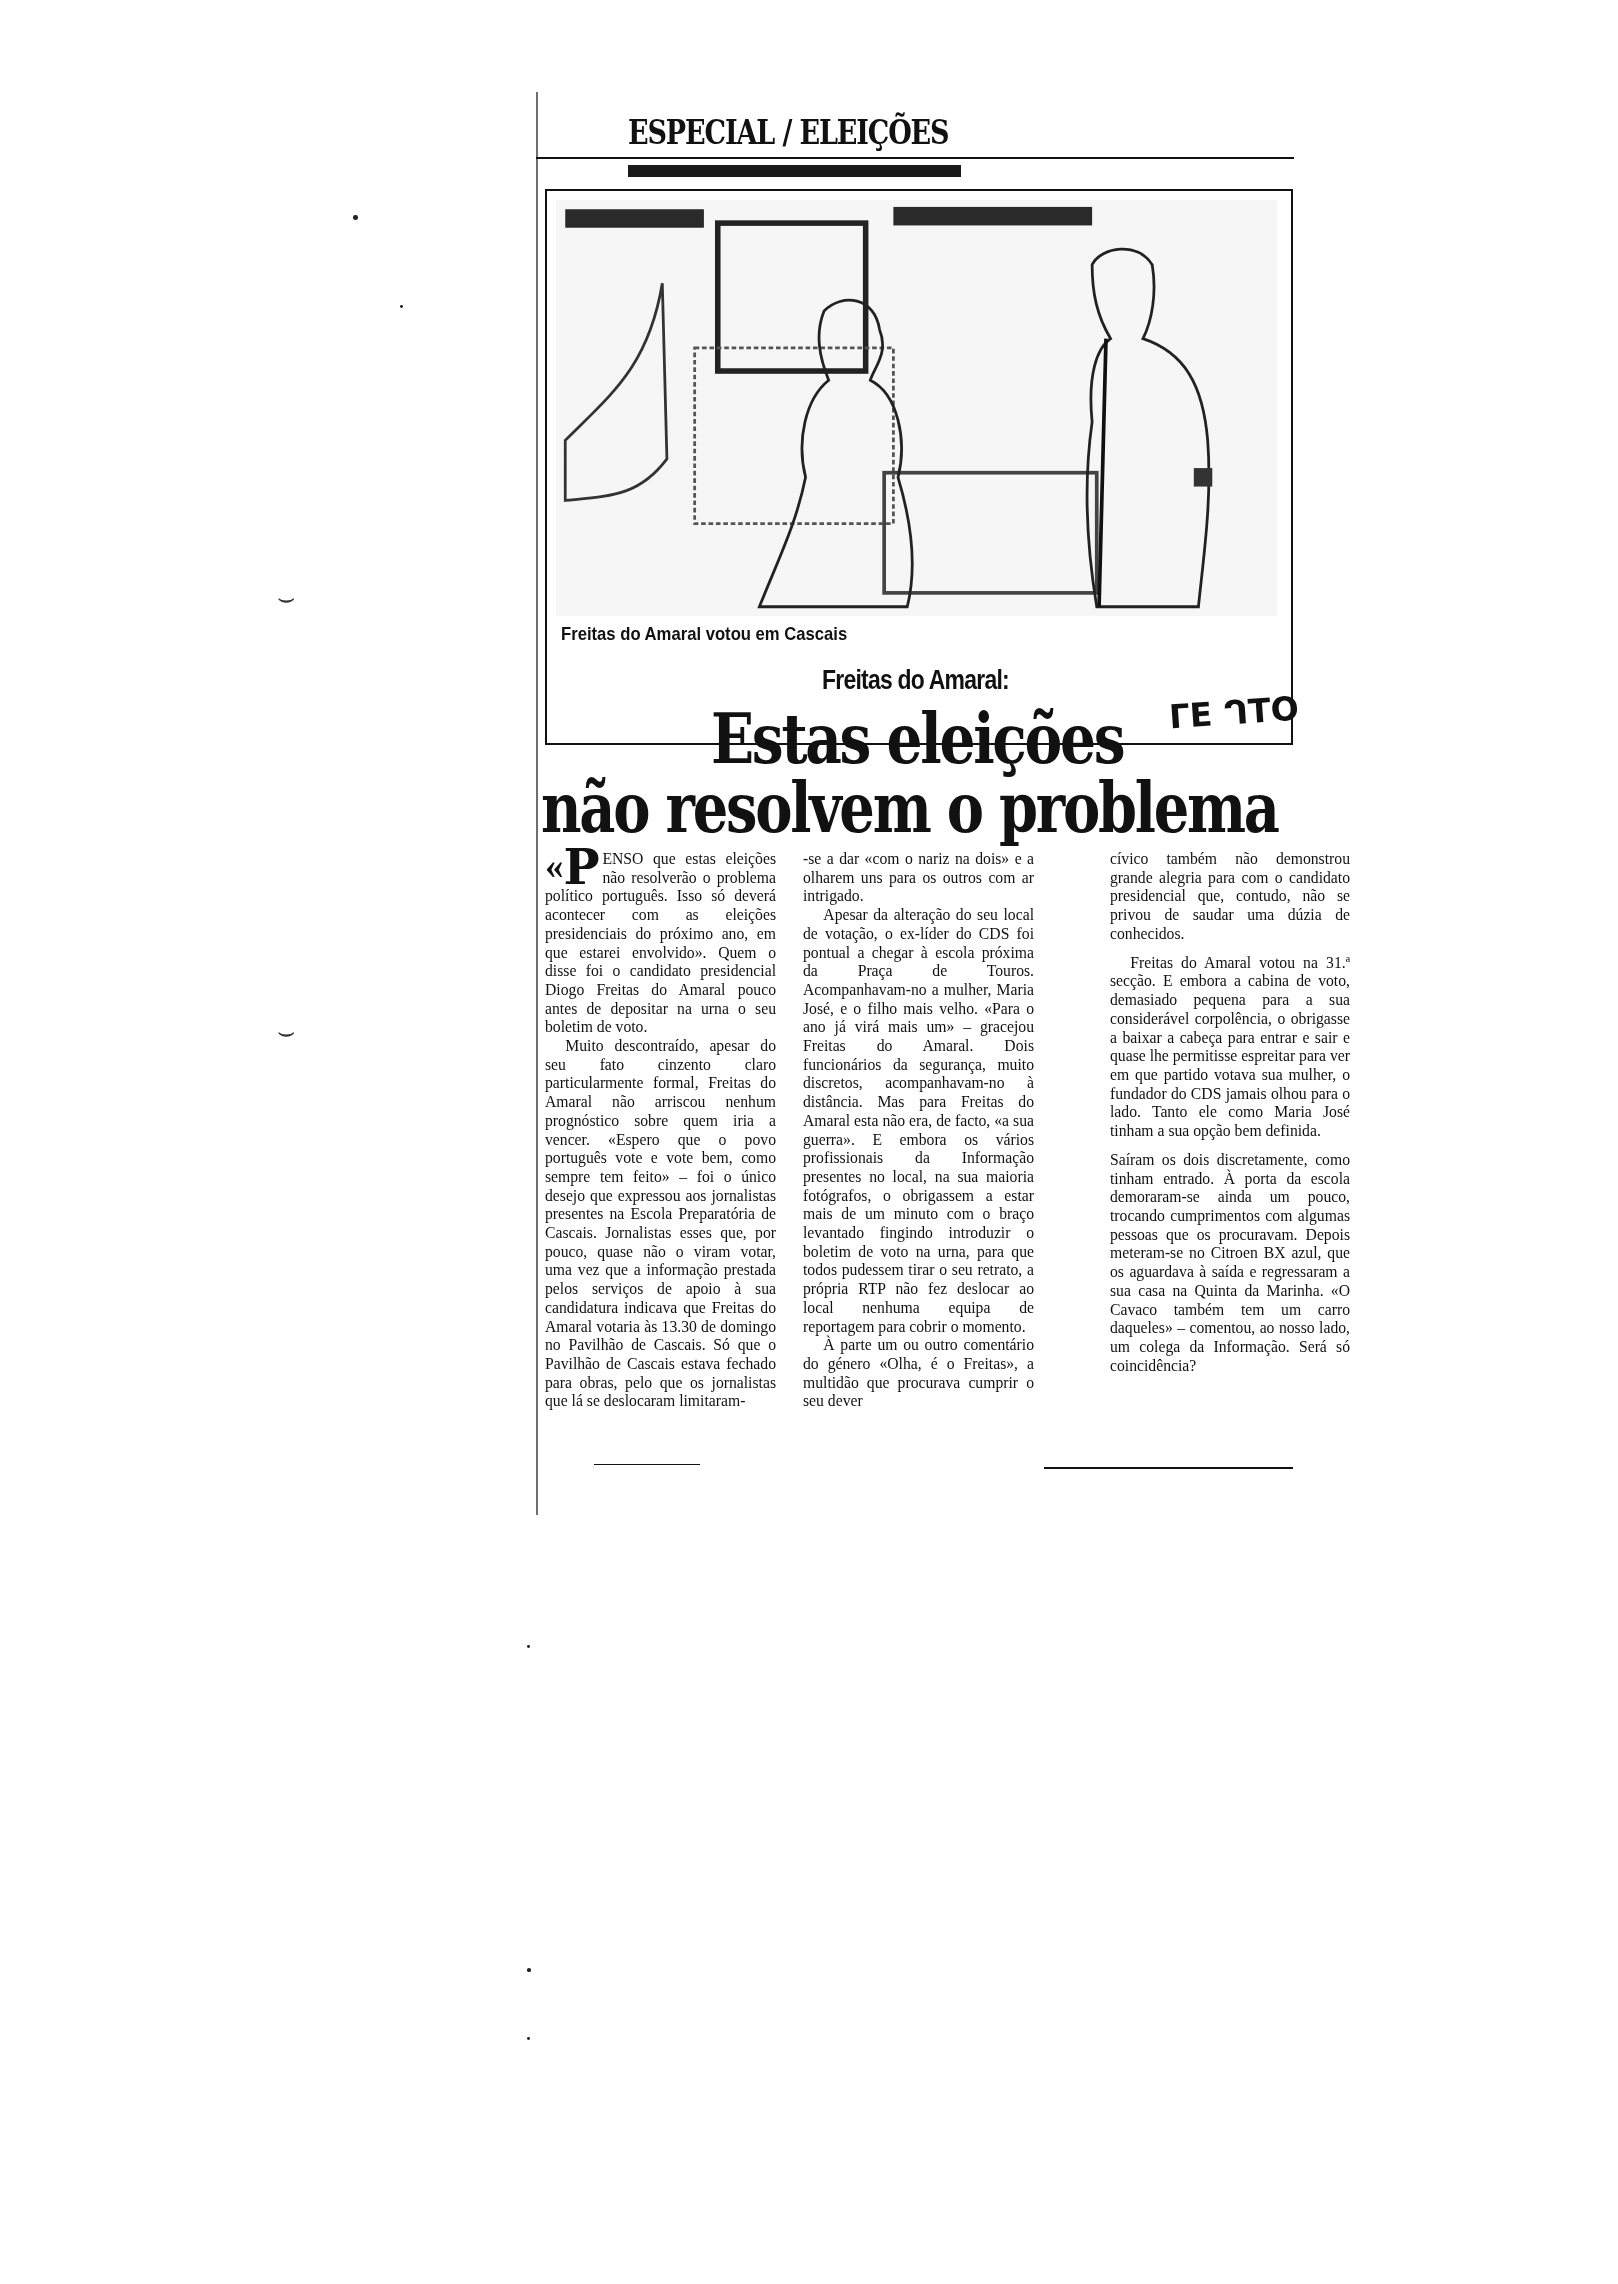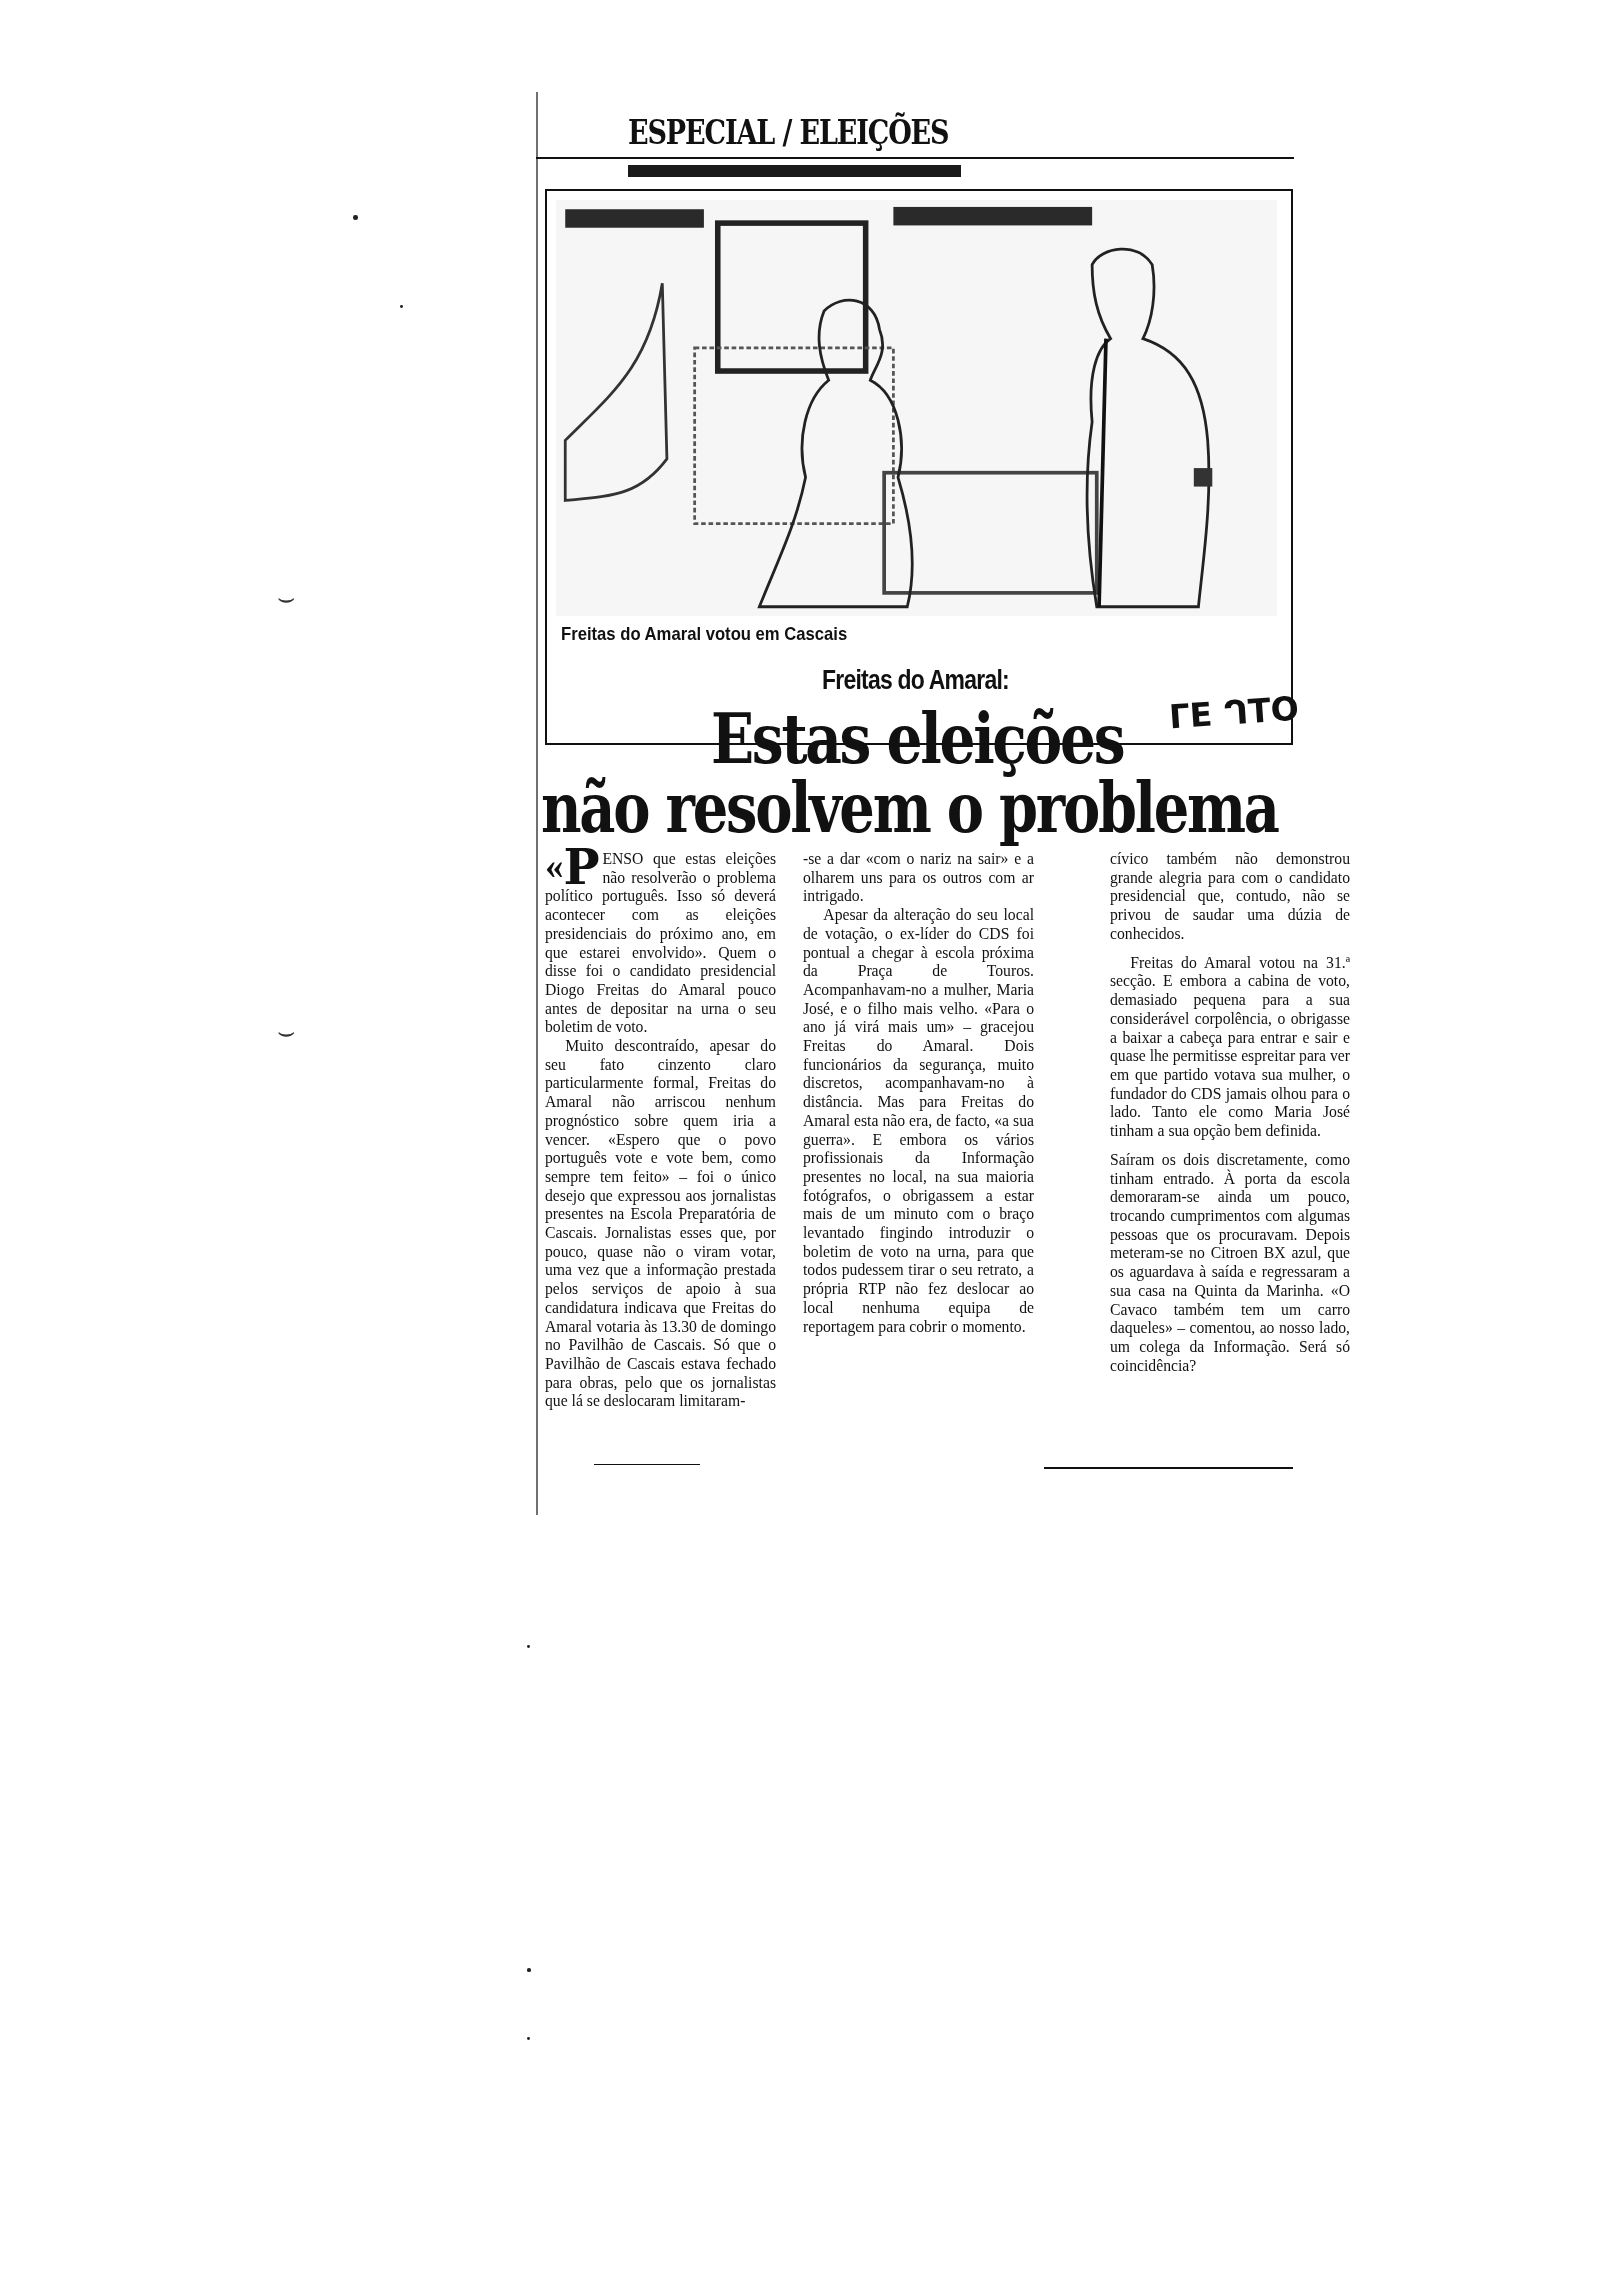--- a/index.html
+++ b/index.html
@@ -72,22 +72,23 @@
 <div class="headline l2">não resolvem o problema</div>
 
 <div class="col col1">
   <p class="noind">
     <span class="guillemet">«</span><span class="dropcap">P</span><span>ENSO que estas eleições não resolverão o problema político português. Isso só deverá acontecer com as eleições presidenciais do próximo ano, em que estarei envolvido». Quem o disse foi o candidato presidencial Diogo Freitas do Amaral pouco antes de depositar na urna o seu boletim de voto.</span>
   </p>
   <p>Muito descontraído, apesar do seu fato cinzento claro particularmente formal, Freitas do Amaral não arriscou nenhum prognóstico sobre quem iria a vencer. «Espero que o povo português vote e vote bem, como sempre tem feito» – foi o único desejo que expressou aos jornalistas presentes na Escola Preparatória de Cascais. Jornalistas esses que, por pouco, quase não o viram votar, uma vez que a informação prestada pelos serviços de apoio à sua candidatura indicava que Freitas do Amaral votaria às 13.30 de domingo no Pavilhão de Cascais. Só que o Pavilhão de Cascais estava fechado para obras, pelo que os jornalistas que lá se deslocaram limitaram-</p>
 </div>
 
 <div class="col col2">
-  <p class="noind">-se a dar «com o nariz na sair» e a olharem uns para os outros com ar intrigado.</p>
+  <p class="noind">-se a dar «com o nariz na dois» e a olharem uns para os outros com ar intrigado.</p>
   <p>Apesar da alteração do seu local de votação, o ex-líder do CDS foi pontual a chegar à escola próxima da Praça de Touros. Acompanhavam-no a mulher, Maria José, e o filho mais velho. «Para o ano já virá mais um» – gracejou Freitas do Amaral. Dois funcionários da segurança, muito discretos, acompanhavam-no à distância. Mas para Freitas do Amaral esta não era, de facto, «a sua guerra». E embora os vários profissionais da Informação presentes no local, na sua maioria fotógrafos, o obrigassem a estar mais de um minuto com o braço levantado fingindo introduzir o boletim de voto na urna, para que todos pudessem tirar o seu retrato, a própria RTP não fez deslocar ao local nenhuma equipa de reportagem para cobrir o momento.</p>
+  <p>À parte um ou outro comentário do género «Olha, é o Freitas», a multidão que procurava cumprir o seu dever</p>
 </div>
 
 <div class="col col3">
   <p class="noind">cívico também não demonstrou grande alegria para com o candidato presidencial que, contudo, não se privou de saudar uma dúzia de conhecidos.</p>
   <div class="para-gap"></div>
   <p>Freitas do Amaral votou na 31.ª secção. E embora a cabina de voto, demasiado pequena para a sua considerável corpolência, o obrigasse a baixar a cabeça para entrar e sair e quase lhe permitisse espreitar para ver em que partido votava sua mulher, o fundador do CDS jamais olhou para o lado. Tanto ele como Maria José tinham a sua opção bem definida.</p>
   <div class="para-gap"></div>
   <p class="noind">Saíram os dois discretamente, como tinham entrado. À porta da escola demoraram-se ainda um pouco, trocando cumprimentos com algumas pessoas que os procuravam. Depois meteram-se no Citroen BX azul, que os aguardava à saída e regressaram a sua casa na Quinta da Marinha. «O Cavaco também tem um carro daqueles» – comentou, ao nosso lado, um colega da Informação. Será só coincidência?</p>
 </div>
 

